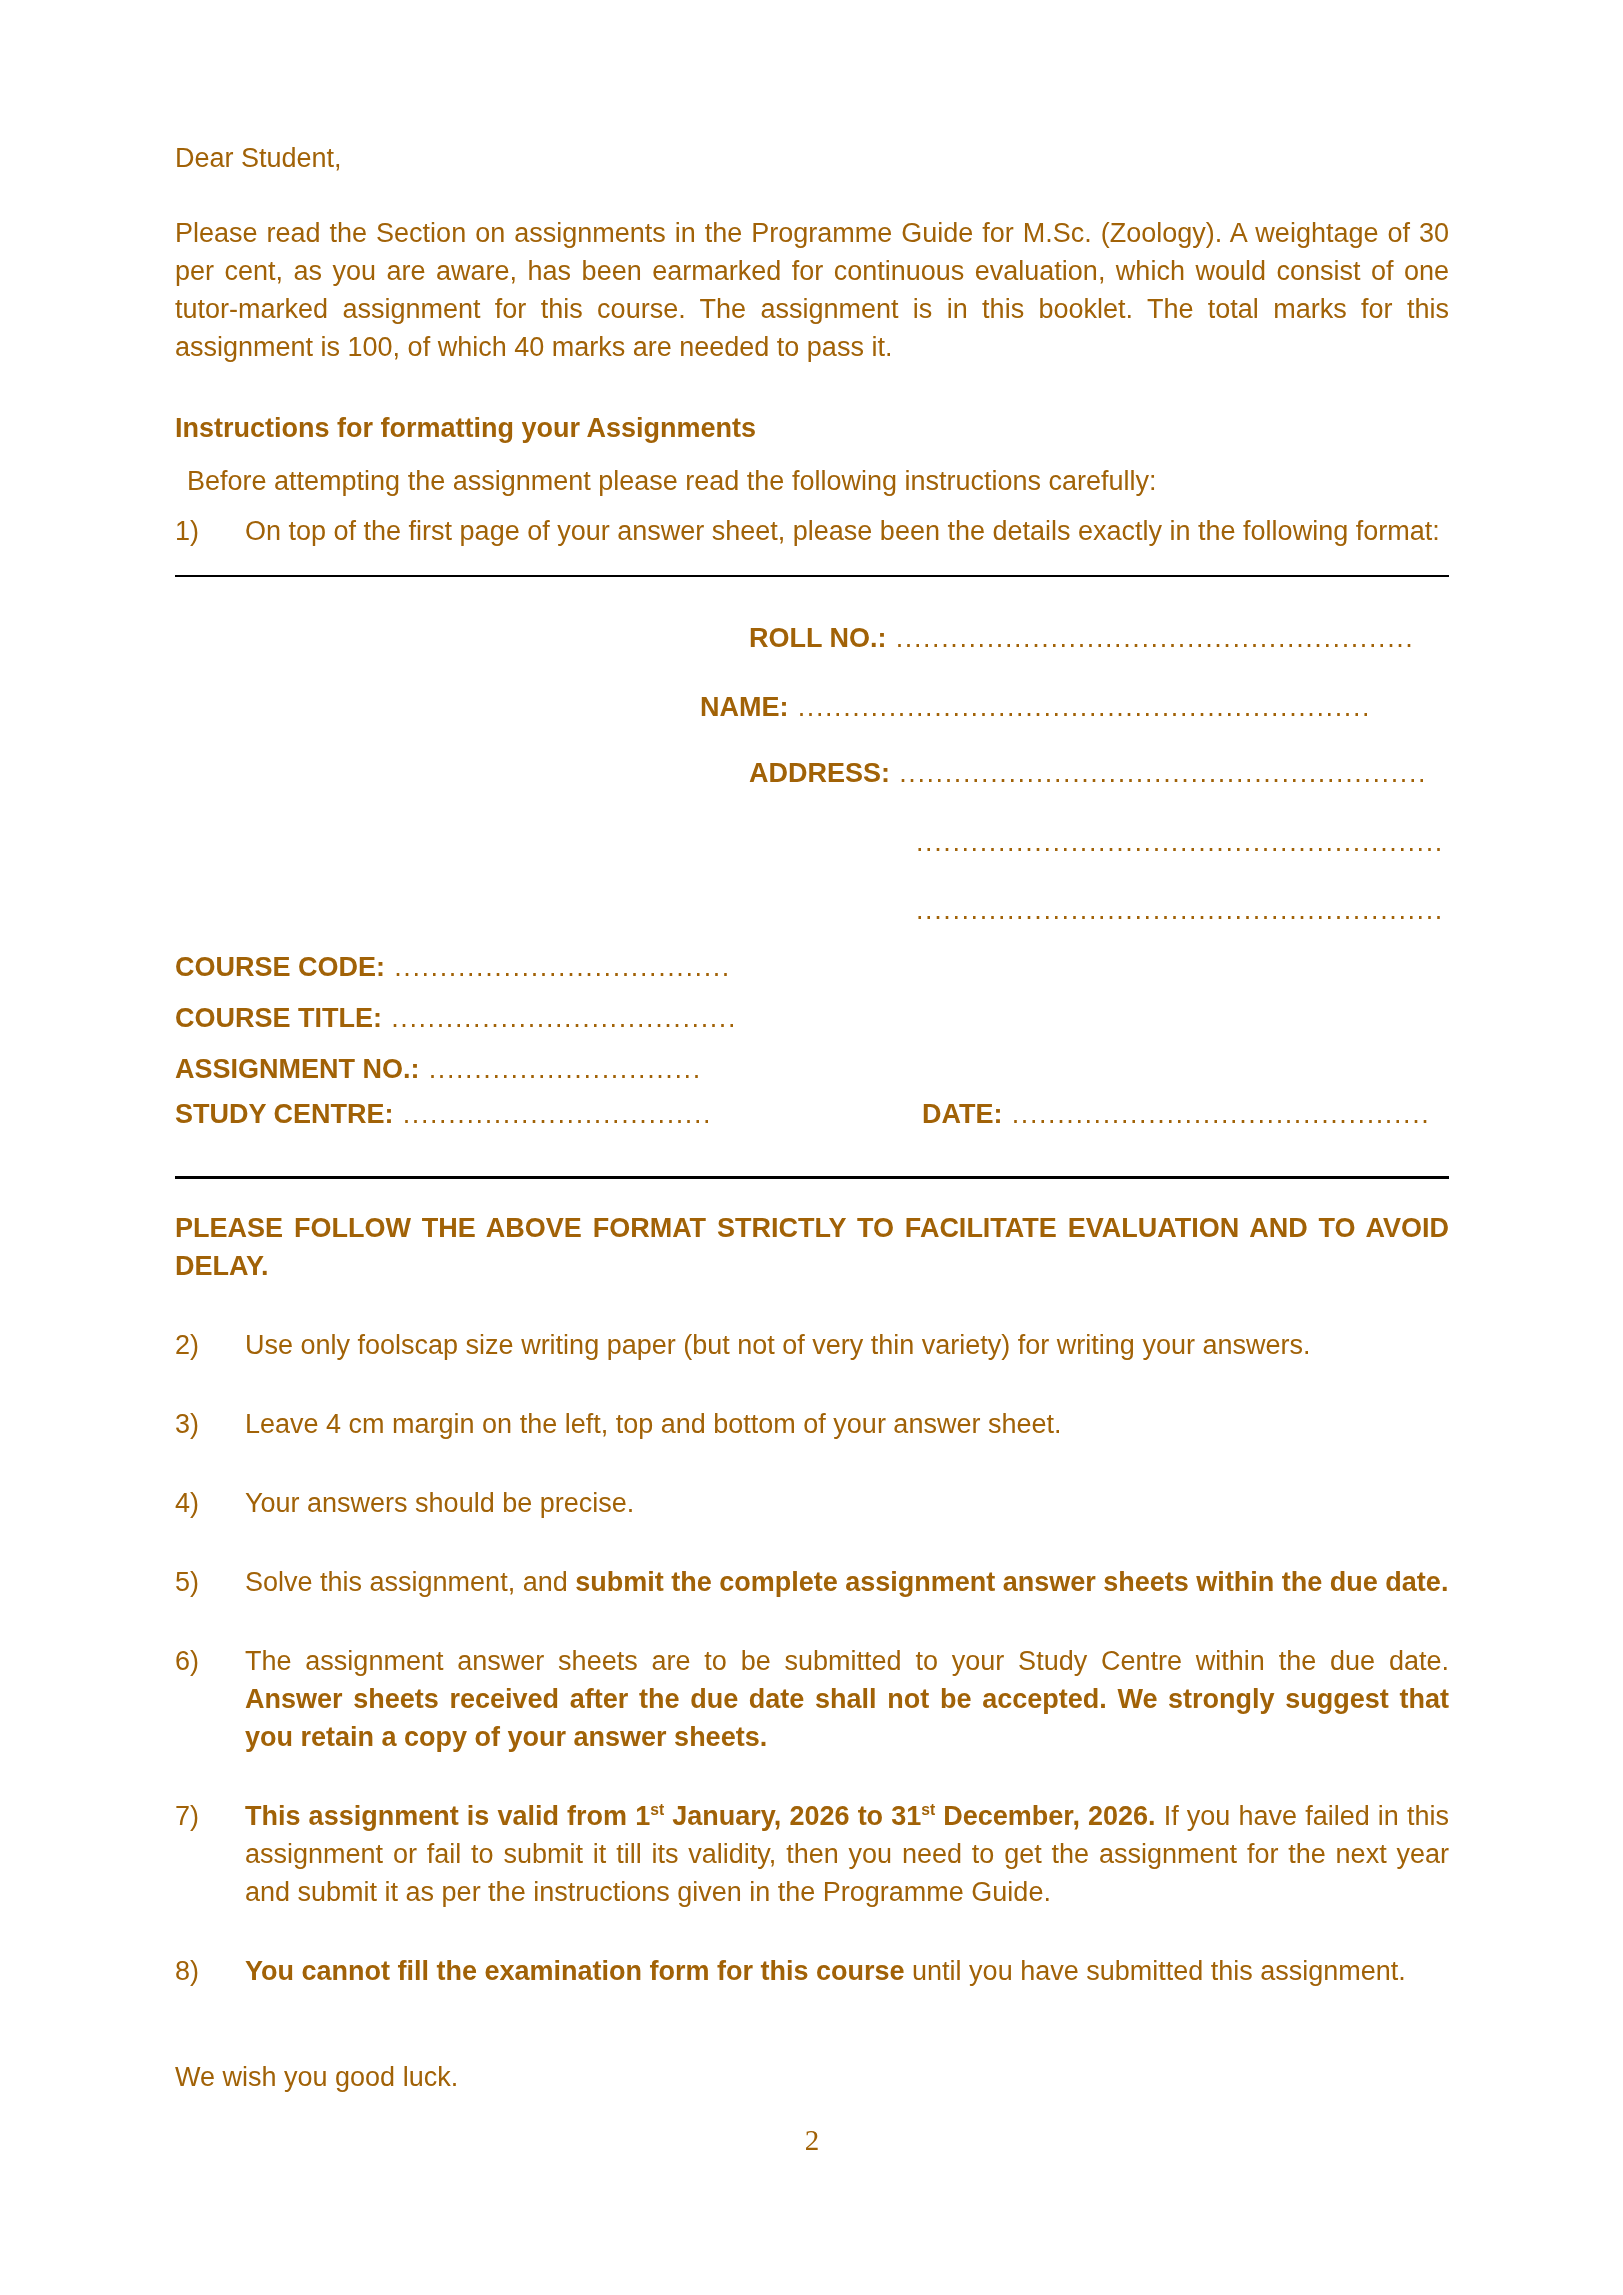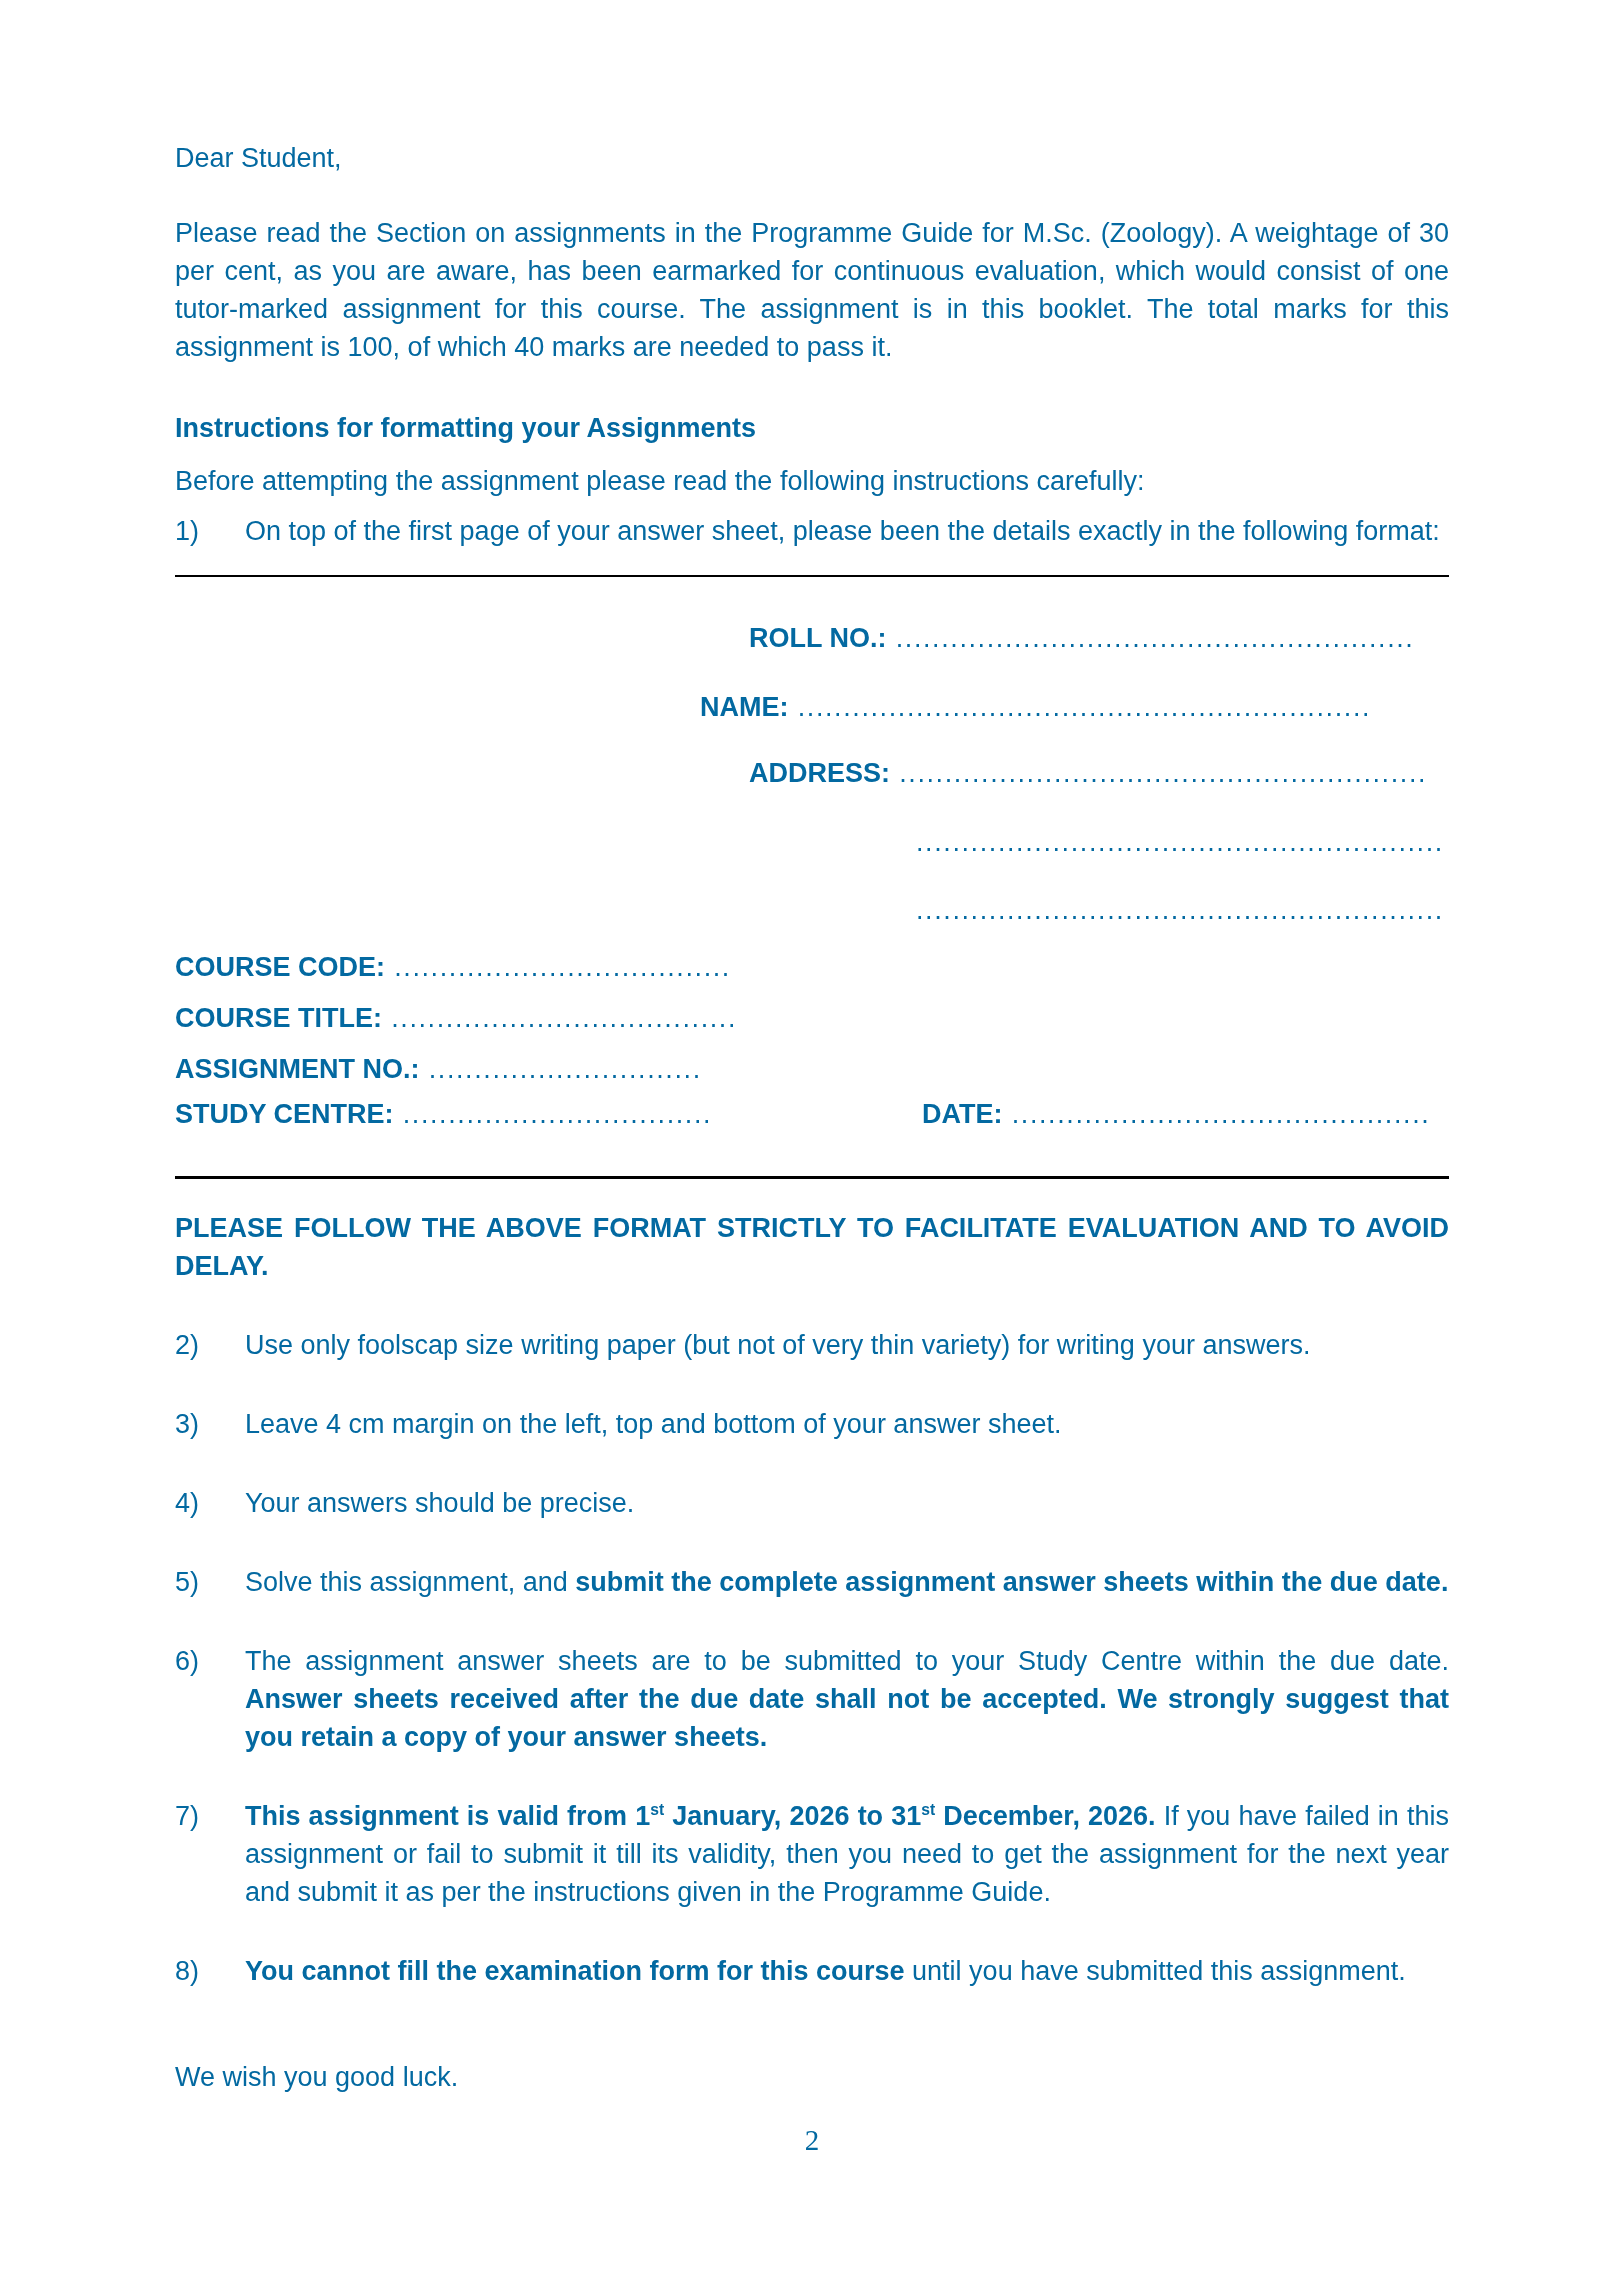--- a/index.html
+++ b/index.html
@@ -1,41 +1,41 @@
 <!DOCTYPE html>
 <html style="font-size:10.5px"><head>
 <meta charset="utf-8">
 <style>
   html, body { margin: 0; padding: 0; background: #ffffff; }
   .page {
     position: relative;
     width: 1624px;
     height: 2295px;
     background: #ffffff;
-    color: #0369a1;
+    color: #a16207;
     font-family: "Liberation Sans", "DejaVu Sans", sans-serif;
     font-size: 27px;
     line-height: 38px;
     overflow: hidden;
   }
   .content {
     position: absolute;
     left: 175px;
     top: 139px;
     width: 1274px;
   }
   p { margin: 0; padding: 0; }
   .just { text-align: justify; }
   .b { font-weight: bold; }
   sup { font-size: 58%; line-height: 0; vertical-align: super; }
   sup.b { font-weight: bold; }
 
   .intro       { margin-top: 37px; }
   .h-instr     { margin-top: 43px; font-weight: bold; }
-  .lead        { margin-top: 15px; }
+  .lead        { margin-top: 15px; margin-left: 12px; }
 
   .li { display: flex; }
   .li .num    { flex: 0 0 70px; }
   .li .litext { flex: 1 1 auto; text-align: justify; }
   .li-first    { margin-top: 11.8px; }
   .li-gap      { margin-top: 41px; }
 
   .rule { height: 2.6px; background: #000000; }
   .rule1 { margin-top: 25px; }
   .rule2 { margin-top: 43px; }

